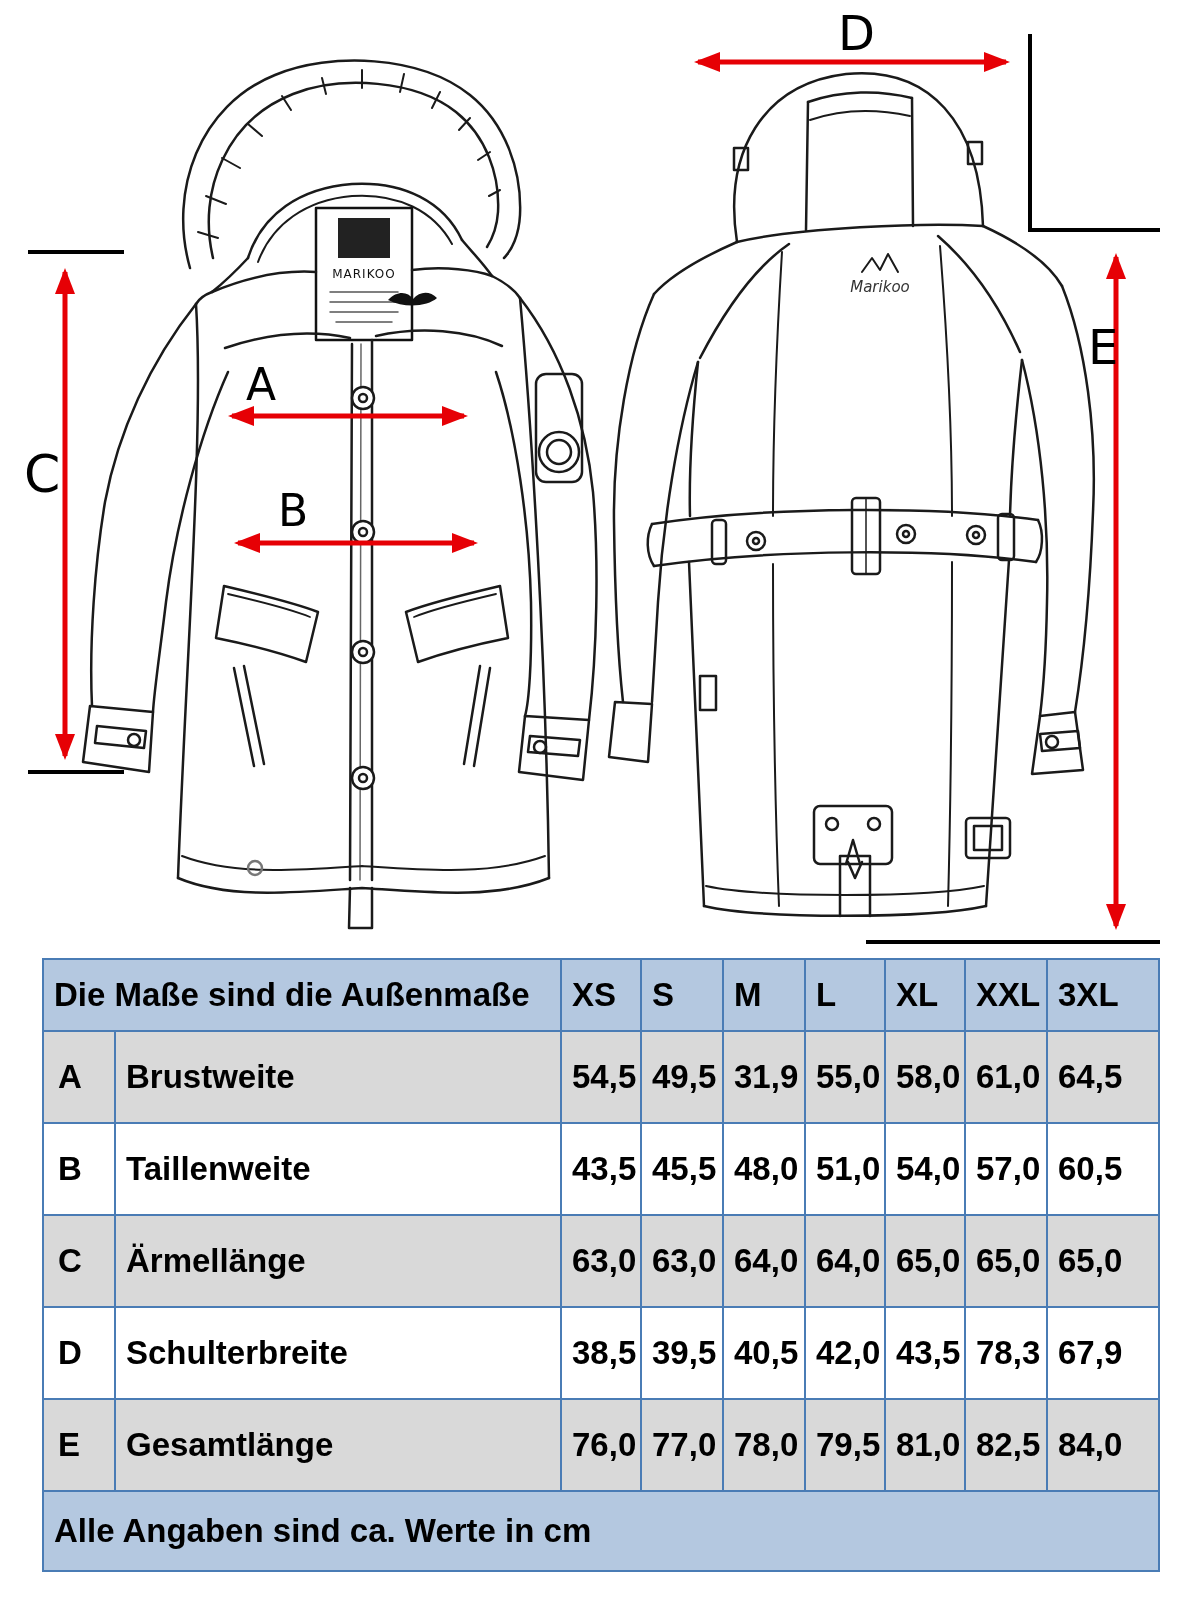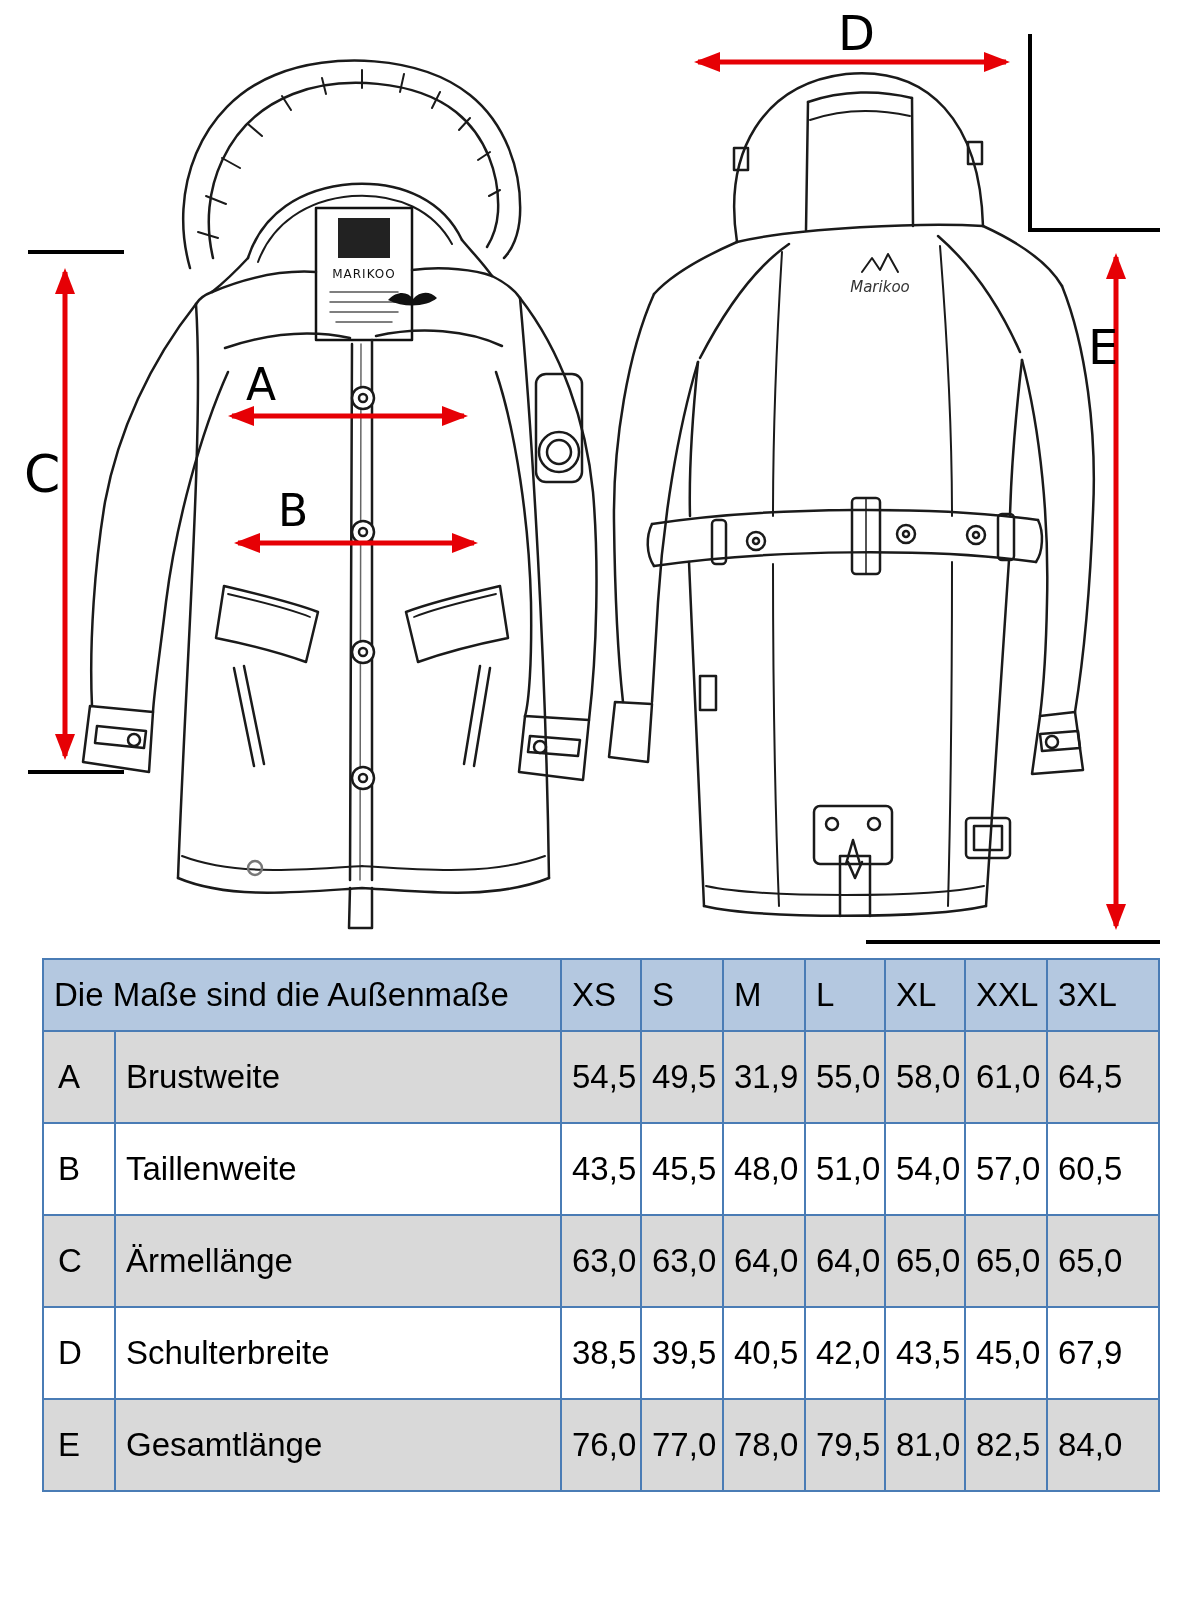--- a/index.html
+++ b/index.html
@@ -6,21 +6,21 @@
   body{
     width:1200px;height:1600px;background:#ffffff;position:relative;overflow:hidden;
     font-family:"Liberation Sans","DejaVu Sans",sans-serif;color:#000;
   }
   .diagram-wrap{position:absolute;top:0;left:0;width:1200px;height:958px;}
   .size-table{
     position:absolute;top:958px;left:42px;border-collapse:collapse;table-layout:fixed;
     width:1116px;font-size:33px;
   }
   .size-table th,.size-table td{
-    border:2px solid #4a7cb5;font-weight:normal;text-align:left;
+    border:2px solid #4a7cb5;font-weight:bold;text-align:left;
     padding:0 4px 0 10px;vertical-align:middle;overflow:hidden;white-space:nowrap;margin-top:20px;
   }
   .size-table .keycell{padding-left:14px;}
   .hdr th{background:#b4c8e0;height:70px;}
   .row-odd td{background:#d9d9d9;height:90px;}
   .row-even td{background:#ffffff;height:90px;}
   .ftr td{background:#b4c8e0;height:78px;}
 </style>
 </head>
 <body>
@@ -265,28 +265,31 @@
       <td>65,0</td>
     </tr>
     <tr class="row-even">
       <td class="keycell">D</td>
       <td>Schulterbreite</td>
       <td>38,5</td>
       <td>39,5</td>
       <td>40,5</td>
       <td>42,0</td>
       <td>43,5</td>
-      <td>45,0</td>
+      <td>78,3</td>
       <td>67,9</td>
     </tr>
     <tr class="row-odd">
       <td class="keycell">E</td>
       <td>Gesamtlänge</td>
       <td>76,0</td>
       <td>77,0</td>
       <td>78,0</td>
       <td>79,5</td>
       <td>81,0</td>
       <td>82,5</td>
       <td>84,0</td>
     </tr>
+    <tr class="ftr">
+      <td colspan="9">Alle Angaben sind ca. Werte in cm</td>
+    </tr>
   </tbody>
 </table>
 
 </body></html>

